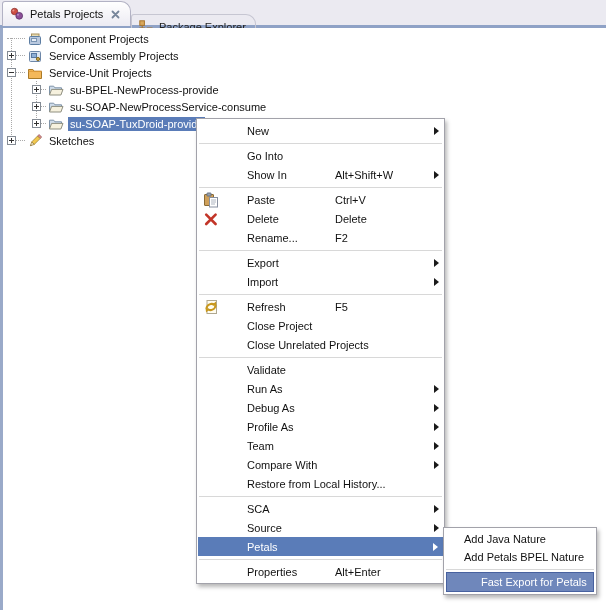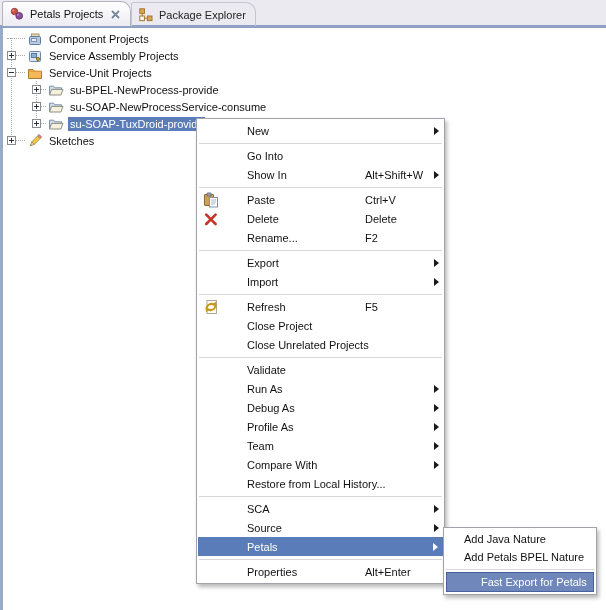--- a/index.html
+++ b/index.html
@@ -5,21 +5,21 @@
   html,body{margin:0;padding:0;}
   body{
     width:606px;height:610px;position:relative;overflow:hidden;
     background:#ffffff;
     font-family:"Liberation Sans","DejaVu Sans",sans-serif;
     font-size:11px;color:#111;
   }
   
   #tabbar{position:absolute;left:0;top:0;width:606px;height:28px;background:#ebeaf1;padding-left:36px;}
   #tabbar .bottom-strip{position:absolute;left:0;bottom:0;width:100%;height:3px;background:#8fa2c6;}
-  .tab{position:absolute;display:flex;align-items:center;gap:5px;padding:0 9px 0 6px;height:23px;top:2px;white-space:nowrap;cursor:default;}
+  .tab{position:absolute;display:flex;align-items:center;gap:5px;padding:0 9px 0 6px;height:23px;top:14px;white-space:nowrap;cursor:default;}
   .tab.active{left:2px;top:1px;height:24px;background:linear-gradient(#ffffff,#ecebf3);
     border:1px solid #b2b2c4;border-bottom:none;border-radius:3px 10px 0 0;z-index:2;}
   .tab.inactive{left:131px;border:1px solid #c6c6d2;border-bottom:none;border-radius:3px 10px 0 0;color:#222;}
   .tab .close{display:inline-flex;margin-left:2px;cursor:pointer;}
   
   #left-border{position:absolute;left:0;top:28px;width:3px;height:582px;background:#9aaac9;}
   
   #tree{position:absolute;left:3px;top:28px;right:0;bottom:0;background:#fff;}
   .trow{position:absolute;left:0;right:0;height:17px;display:flex;align-items:center;}
   .trow .exp{width:9px;height:9px;flex:0 0 9px;display:inline-flex;cursor:pointer;}
@@ -28,21 +28,21 @@
   .trow .tlabel{margin-left:4px;padding:1px 2px;white-space:nowrap;}
   .trow .tlabel.sel{background:#5a7cb8;color:#fff;}
   .vguide{position:absolute;border-left:1px dotted #a9a9a9;width:0;}
   
   .menu{position:absolute;background:#ffffff;border:1px solid #a2a2aa;
     box-shadow:2px 3px 4px rgba(0,0,0,0.28);padding:2px 0;box-sizing:border-box;}
   #menu{left:196px;top:118px;width:249px;z-index:5;}
   .mrow{position:relative;height:19px;display:flex;align-items:center;padding-left:4px;cursor:default;gap:24px;}
   .micon{width:19px;height:16px;display:inline-flex;align-items:center;justify-content:center;flex:0 0 19px;}
   .mlabel{margin-left:3px;white-space:nowrap;}
-  .mshortcut{position:absolute;left:168px;white-space:nowrap;}
+  .mshortcut{position:absolute;left:138px;white-space:nowrap;}
   .marrow{position:absolute;right:5px;width:0;height:0;
     border-left:5px solid #1a1a1a;border-top:4px solid transparent;border-bottom:4px solid transparent;}
   .mrow.hl{background:#5a7cb8;color:#fff;margin:0 1px;padding-left:3px;}
   .mrow.hl .marrow{border-left-color:#fff;}
   .msep{border-top:1px solid #d8d8d8;margin:3px 2px 2px 2px;}
   
   #submenu{left:443px;top:527px;width:154px;z-index:6;}
   .srow{position:relative;height:18px;display:flex;align-items:center;padding-left:17px;cursor:default;}
   .srow.hl{height:20px;background:#6f87bb;border:1px solid #47619f;color:#fff;
     margin:0 2px;padding-left:31px;box-sizing:border-box;}

